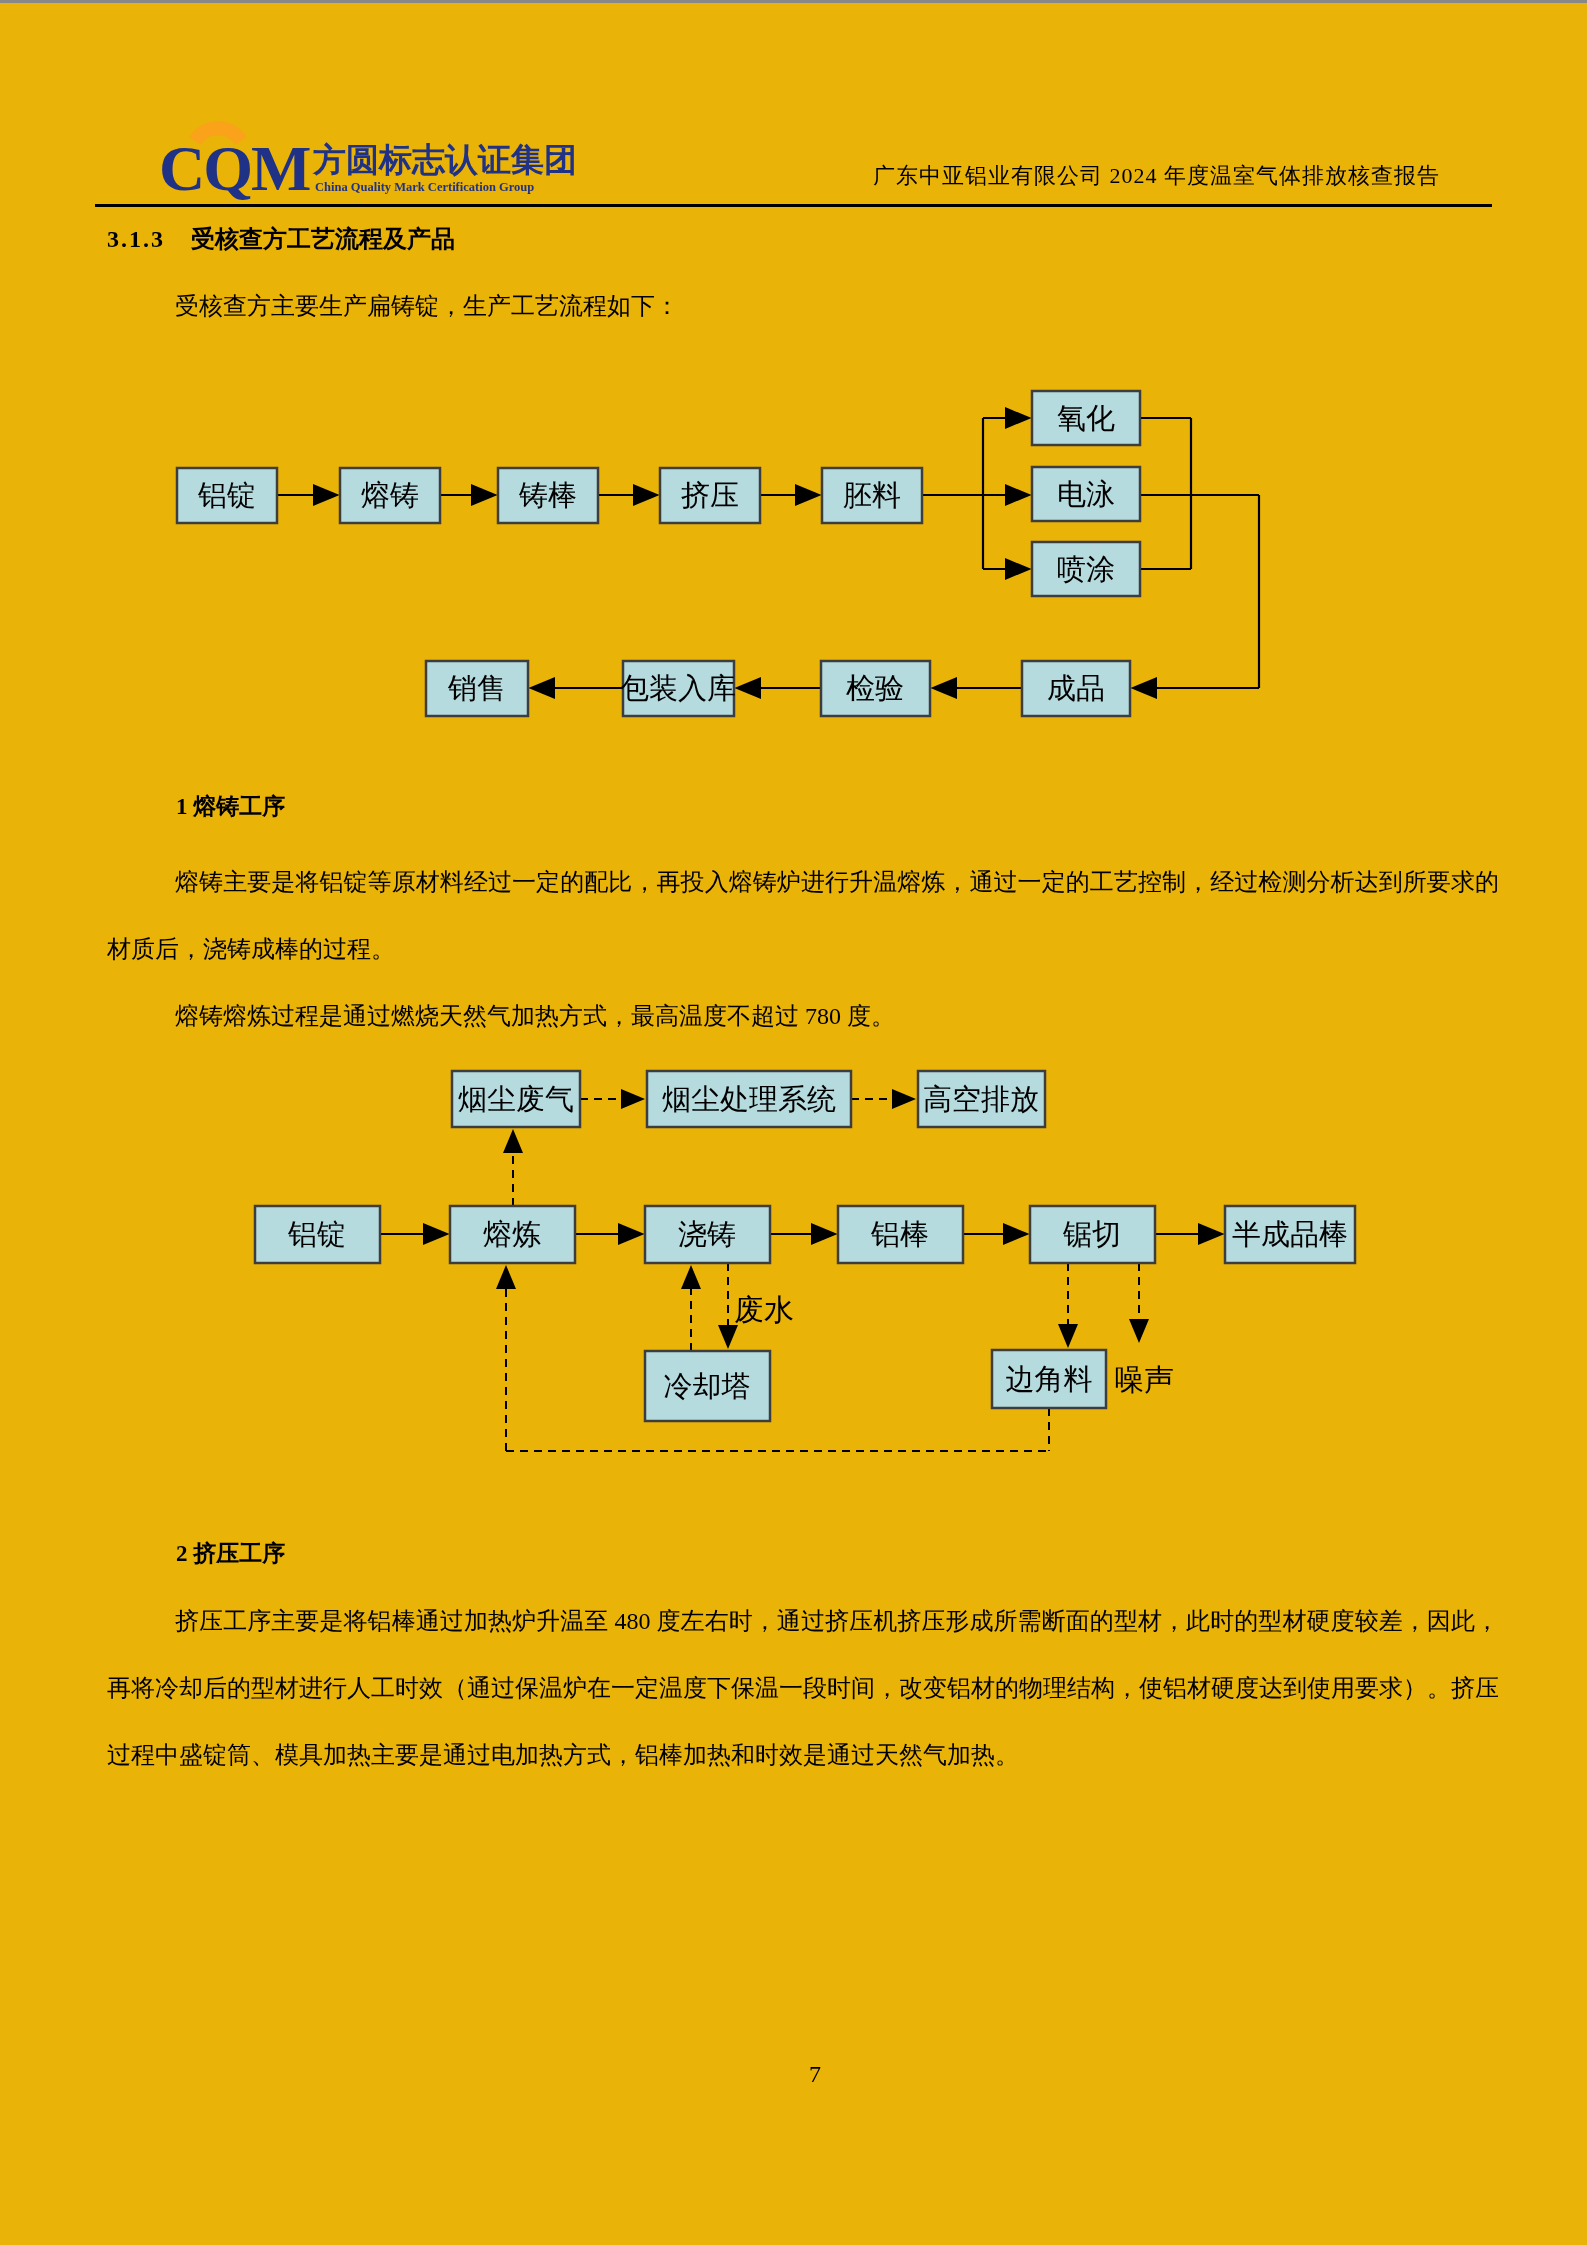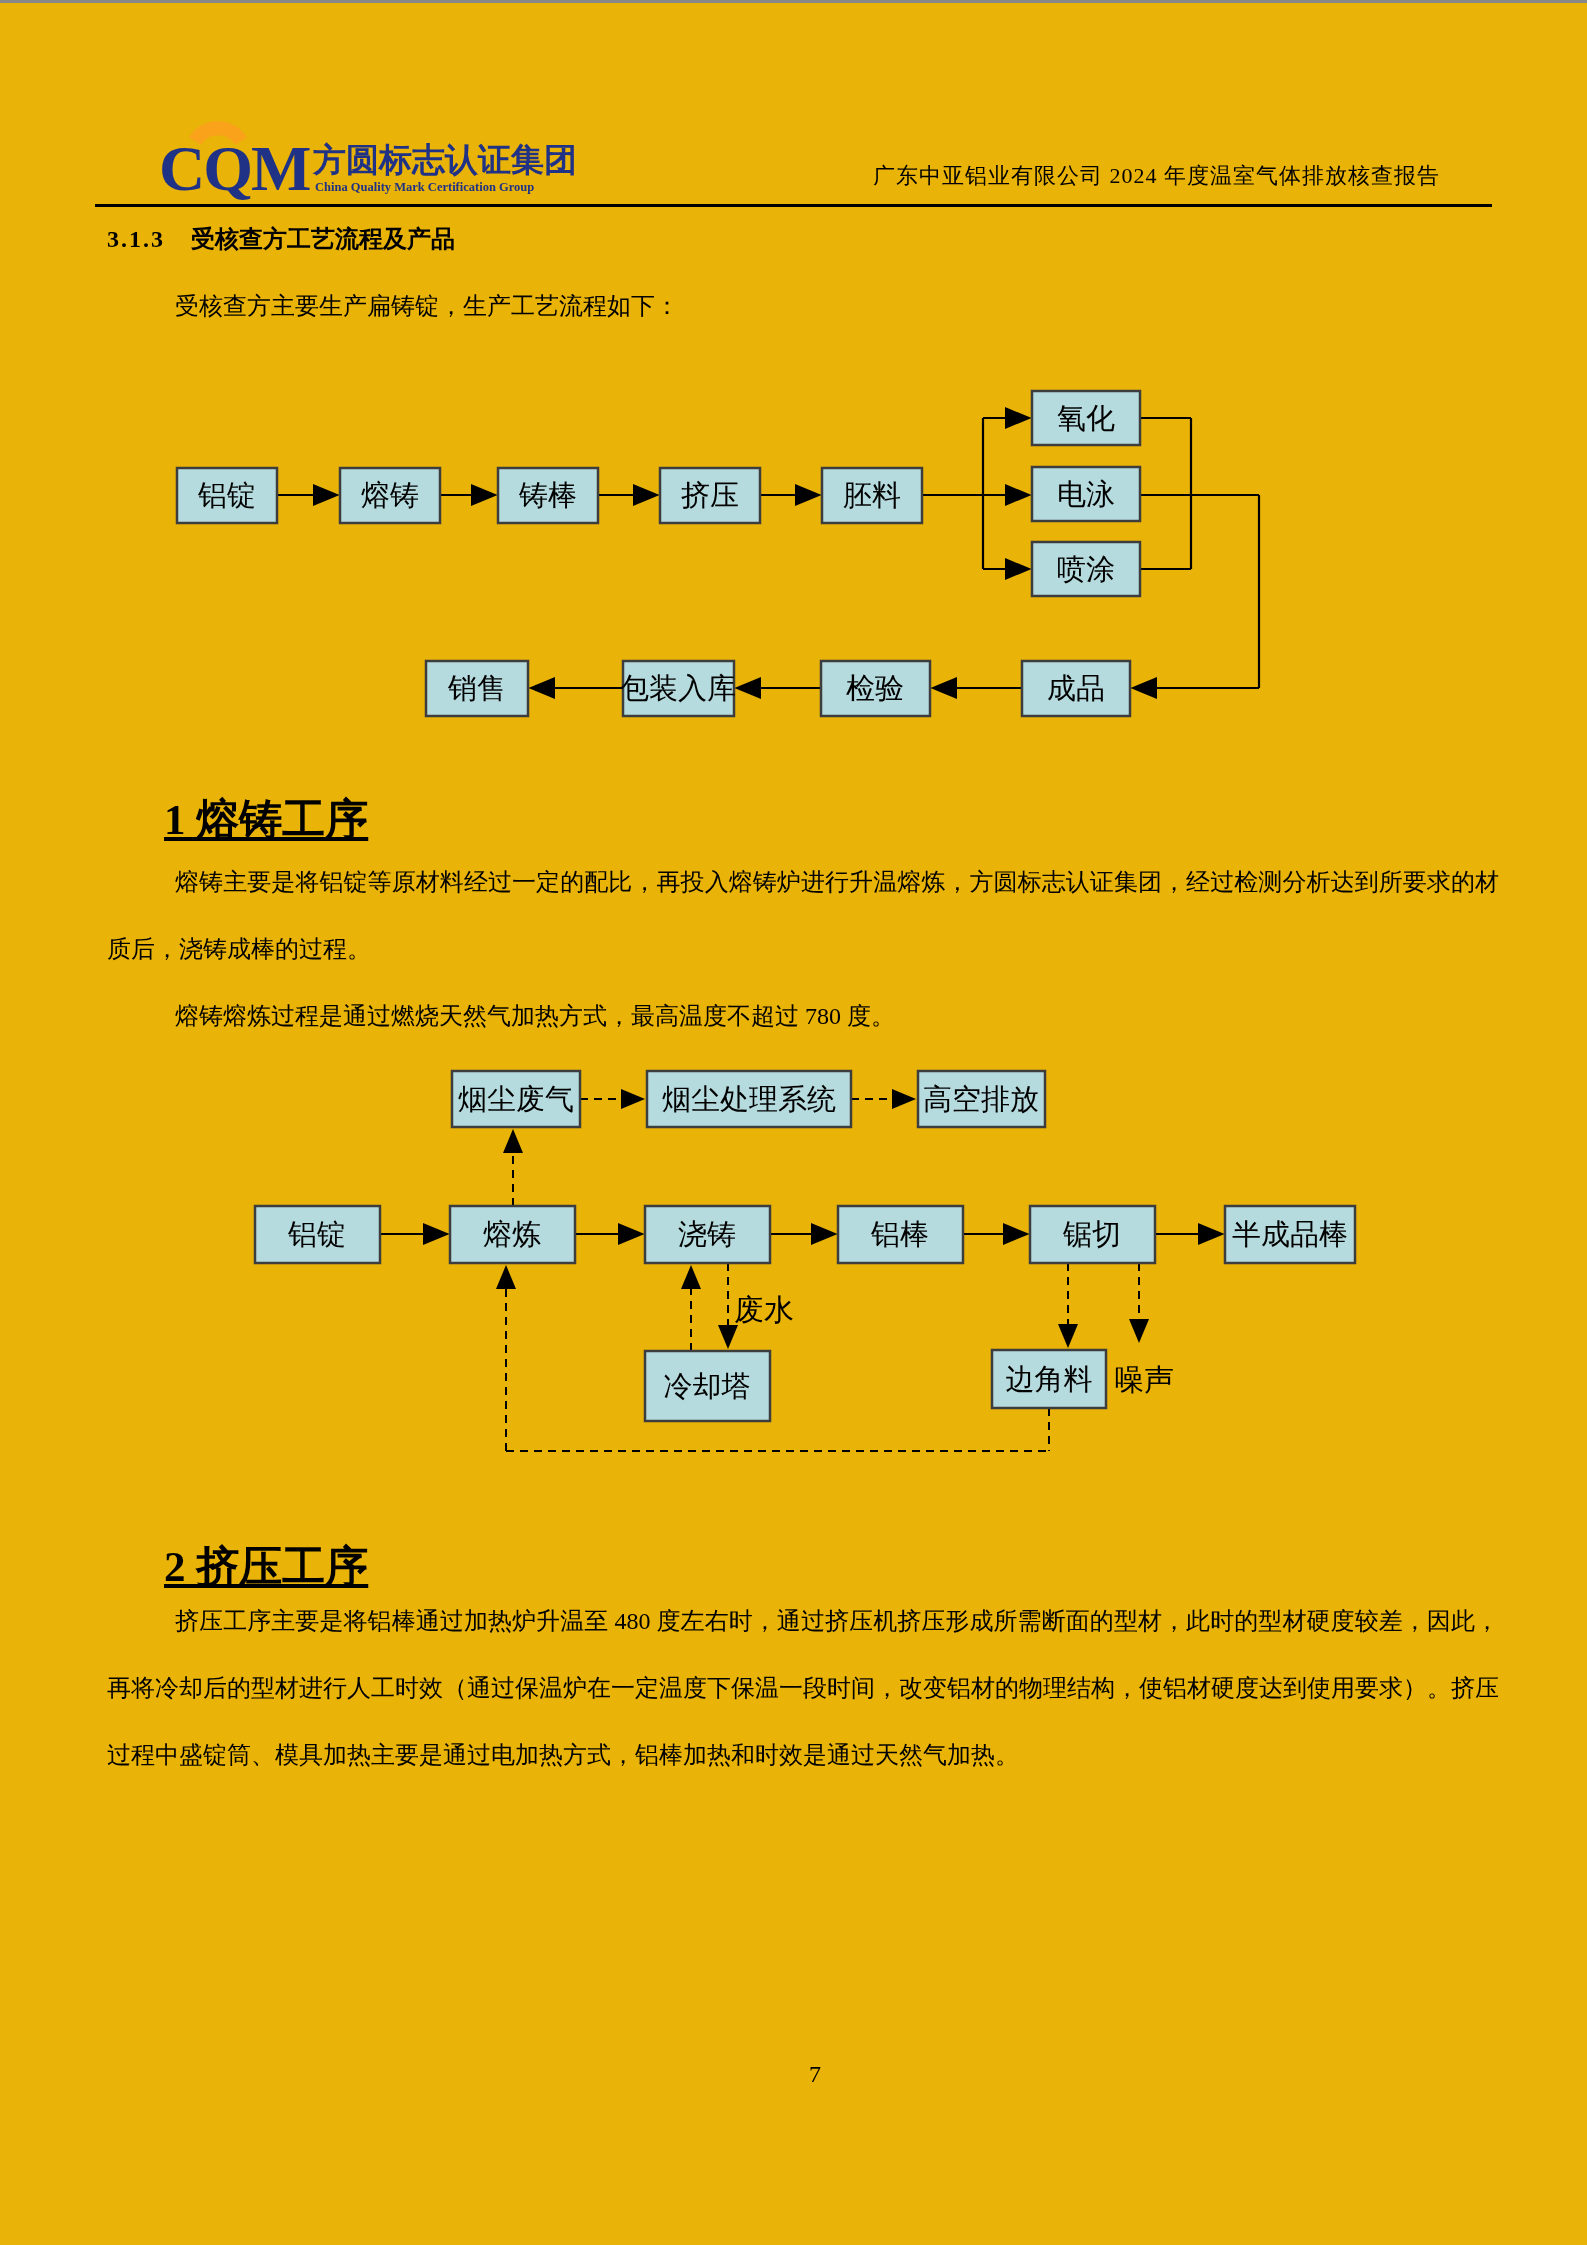--- a/index.html
+++ b/index.html
@@ -11,21 +11,21 @@
   .abs{position:absolute;}
   
   .hdr-rule{position:absolute;left:95px;top:201px;width:1397px;height:3px;background:#000;}
   .hdr-title{position:absolute;left:700px;top:158px;width:740px;text-align:right;
     font-size:22px;letter-spacing:1px;white-space:nowrap;}
   
   .h-sec{position:absolute;left:107px;top:220px;font-size:24px;font-weight:bold;white-space:nowrap;}
   .h-sec .num{margin-right:26px;letter-spacing:2px;}
   .para{position:absolute;left:107px;width:1392px;font-size:24px;line-height:67px;
     text-align:justify;text-indent:68px;}
-  .h-sub{position:absolute;left:164px;font-size:43px;font-weight:bold;white-space:nowrap;text-decoration:underline;}
+  .h-sub{position:absolute;left:176px;font-size:23px;font-weight:bold;white-space:nowrap;}
   .pagenum{position:absolute;left:0;top:2058px;width:1630px;text-align:center;font-size:24px;}
   svg text{font-family:"Liberation Serif","DejaVu Serif",serif;}
   .nodetext{font-size:29px;fill:#000;text-anchor:middle;}
   .freetext{font-size:30px;fill:#000;}
 </style>
 </head>
 <body>
 
 <div class="page">
 
@@ -95,21 +95,21 @@
       <text x="986" y="131">电泳</text>
       <text x="986" y="206">喷涂</text>
       <text x="976" y="325">成品</text>
       <text x="775" y="325">检验</text>
       <text x="578" y="325">包装入库</text>
       <text x="377" y="325">销售</text>
     </g>
   </svg>
 
   <div class="h-sub" style="top:788px;">1 熔铸工序</div>
-  <div class="para" style="top:846px;">熔铸主要是将铝锭等原材料经过一定的配比，再投入熔铸炉进行升温熔炼，方圆标志认证集团，经过检测分析达到所要求的材质后，浇铸成棒的过程。</div>
+  <div class="para" style="top:846px;">熔铸主要是将铝锭等原材料经过一定的配比，再投入熔铸炉进行升温熔炼，通过一定的工艺控制，经过检测分析达到所要求的材质后，浇铸成棒的过程。</div>
   <div class="para" style="top:980px;">熔铸熔炼过程是通过燃烧天然气加热方式，最高温度不超过 780 度。</div>
 
   <svg class="abs" style="left:170px;top:1040px;" width="1300" height="420" viewBox="0 0 1300 420">
     <defs>
       <marker id="ar2" markerWidth="12" markerHeight="10" refX="10" refY="5" orient="auto">
         <path d="M0,0 L12,5 L0,10 z" fill="#000"></path>
       </marker>
     </defs>
 
     <g stroke="#000" stroke-width="2.2" fill="none">

